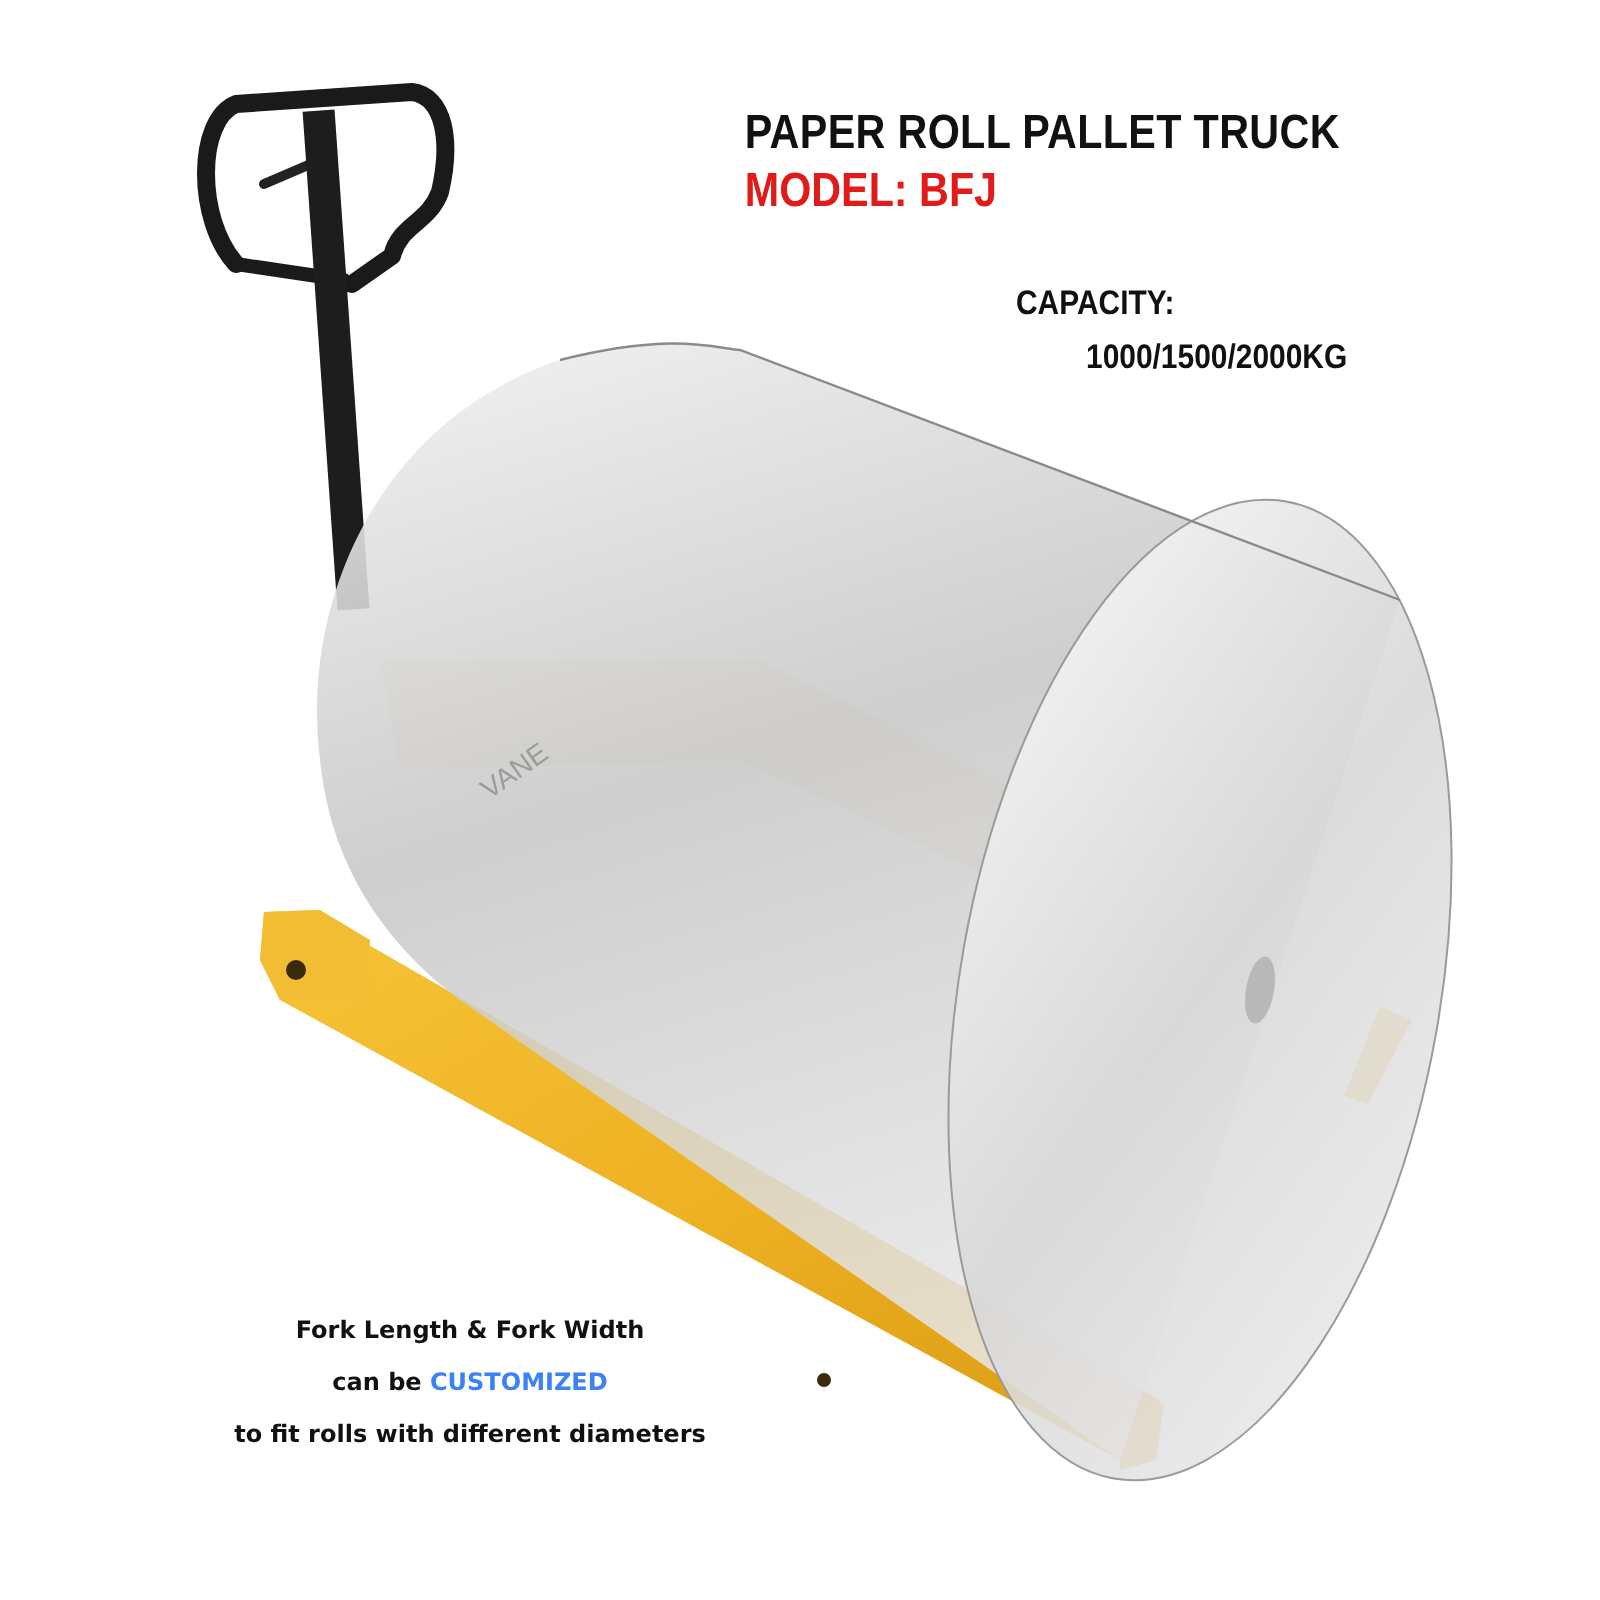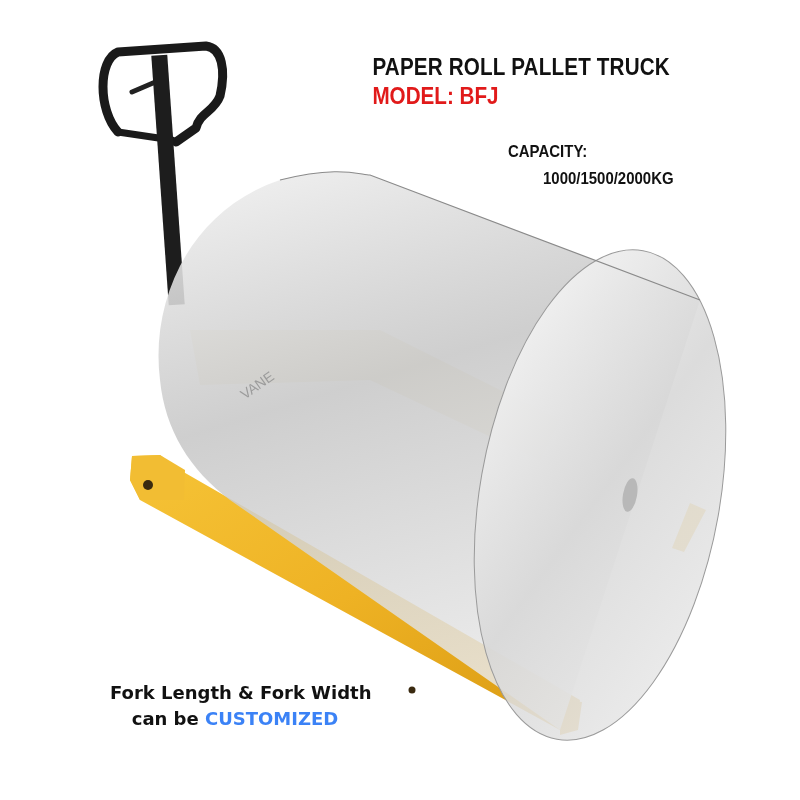--- a/index.html
+++ b/index.html
@@ -2,21 +2,21 @@
 <html><head>
 <meta charset="utf-8">
 <style>
   html, body { margin: 0; padding: 0; background: #ffffff; }
   body { width: 800px; height: 800px; position: relative; overflow: hidden; font-family: "Liberation Sans", sans-serif; }
   .title-block { position: absolute; left: 350px; top: 52px; width: 320px; text-align: left; }
   .title { font-family: "Liberation Sans", sans-serif; font-weight: 700; font-size: 24px; color: #111; letter-spacing: 0.2px; transform: scaleX(0.86); transform-origin: center; line-height: 30px; white-space: nowrap; }
   .model { font-family: "Liberation Sans", sans-serif; font-weight: 700; font-size: 24px; color: #e11a1a; transform: scaleX(0.86); transform-origin: center; line-height: 28px; white-space: nowrap; }
   .capacity-label { position: absolute; left: 508px; top: 142px; font-weight: 700; font-size: 17px; color: #111; transform: scaleX(0.88); transform-origin: left; white-space: nowrap; }
   .capacity-value { position: absolute; left: 543px; top: 169px; font-weight: 700; font-size: 17px; color: #111; transform: scaleX(0.88); transform-origin: left; white-space: nowrap; }
-  .note { position: absolute; left: 110px; top: 680px; width: 250px; text-align: center; font-family: "DejaVu Sans", sans-serif; font-weight: 700; font-size: 18px; color: #111; }
+  .note { position: absolute; left: 110px; top: 652px; width: 250px; text-align: center; font-family: "DejaVu Sans", sans-serif; font-weight: 700; font-size: 12px; color: #111; }
   .note div { height: 26px; line-height: 26px; white-space: nowrap; }
   .note .red { color: #3b82f6; }
   .scene { position: absolute; left: 0; top: 0; width: 800px; height: 800px; }
 </style>
 </head>
 <body>
 
 <svg class="scene" viewBox="0 0 800 800" xmlns="http://www.w3.org/2000/svg">
   <defs>
     <linearGradient id="yellowGrad" x1="0" y1="0" x2="1" y2="1">
@@ -66,13 +66,14 @@
   <div class="title">PAPER ROLL PALLET TRUCK</div>
   <div class="model">MODEL: BFJ</div>
 </div>
 
 <div class="capacity-label">CAPACITY:</div>
 <div class="capacity-value">1000/1500/2000KG</div>
 
 <div class="note">
   <div>Fork Length &amp; Fork Width</div>
   <div><span>can be </span><span class="red">CUSTOMIZED</span></div>
+  <div>to fit rolls with different diameters</div>
 </div>
 
 </body></html>

